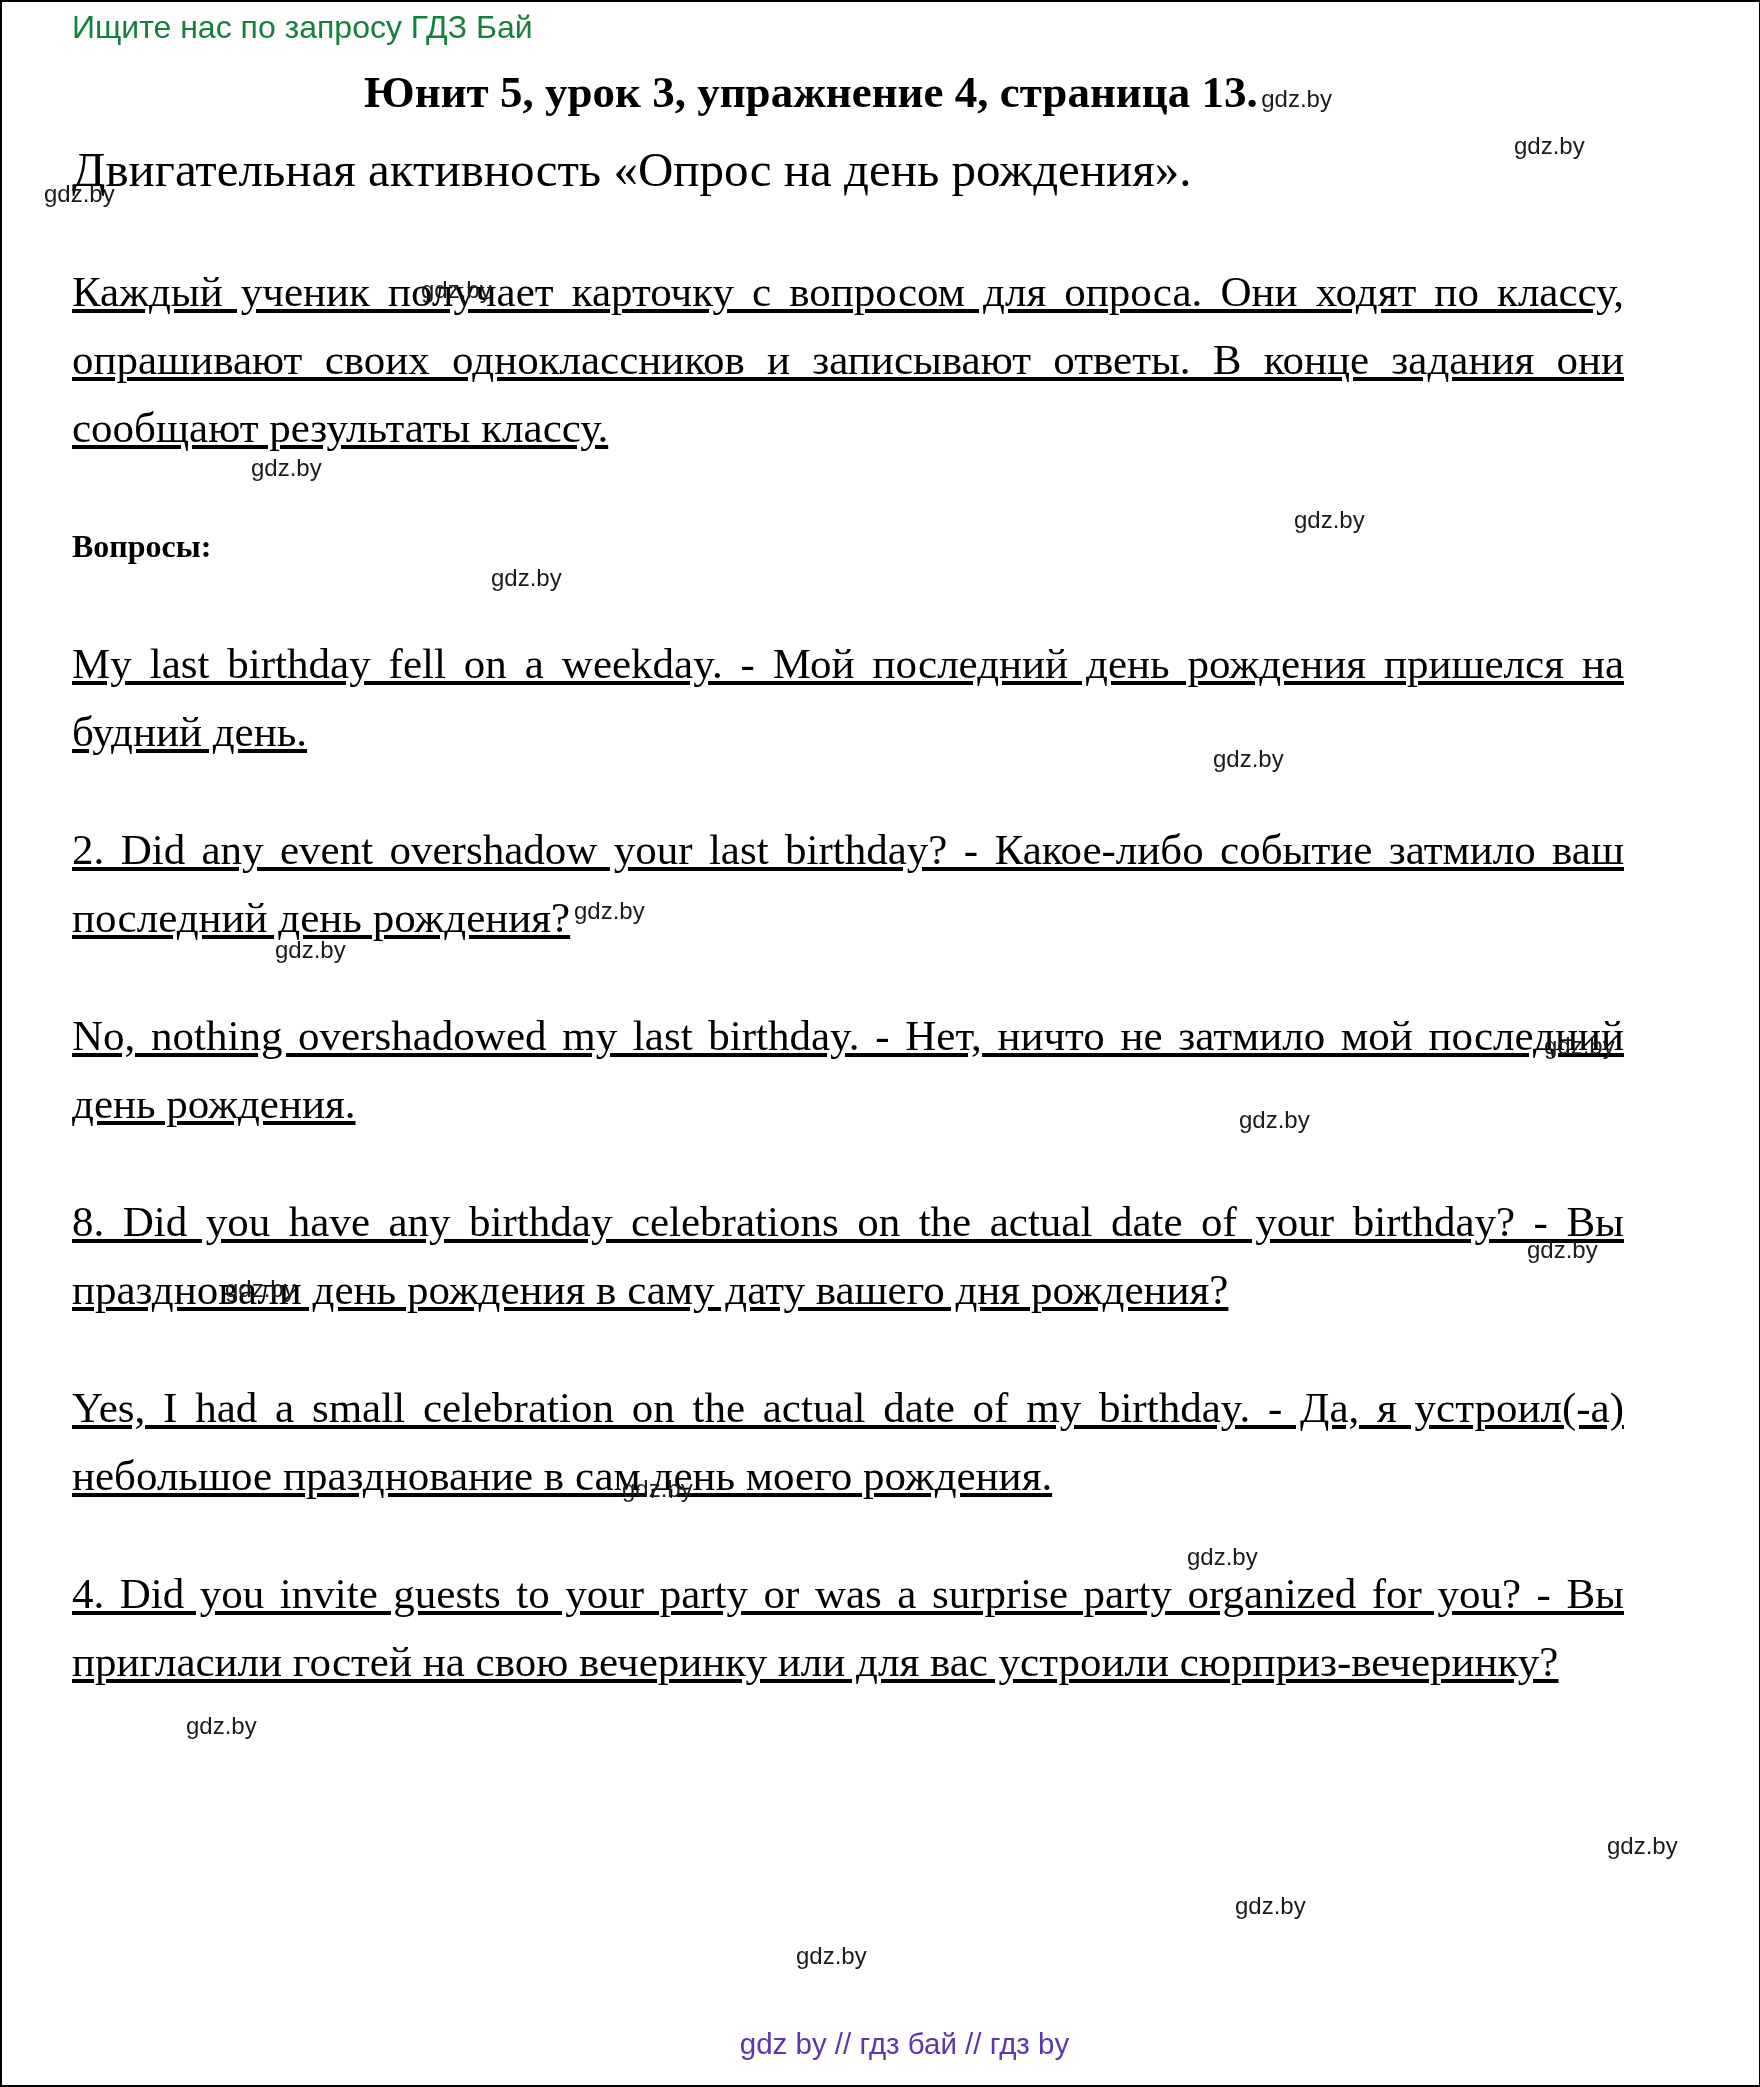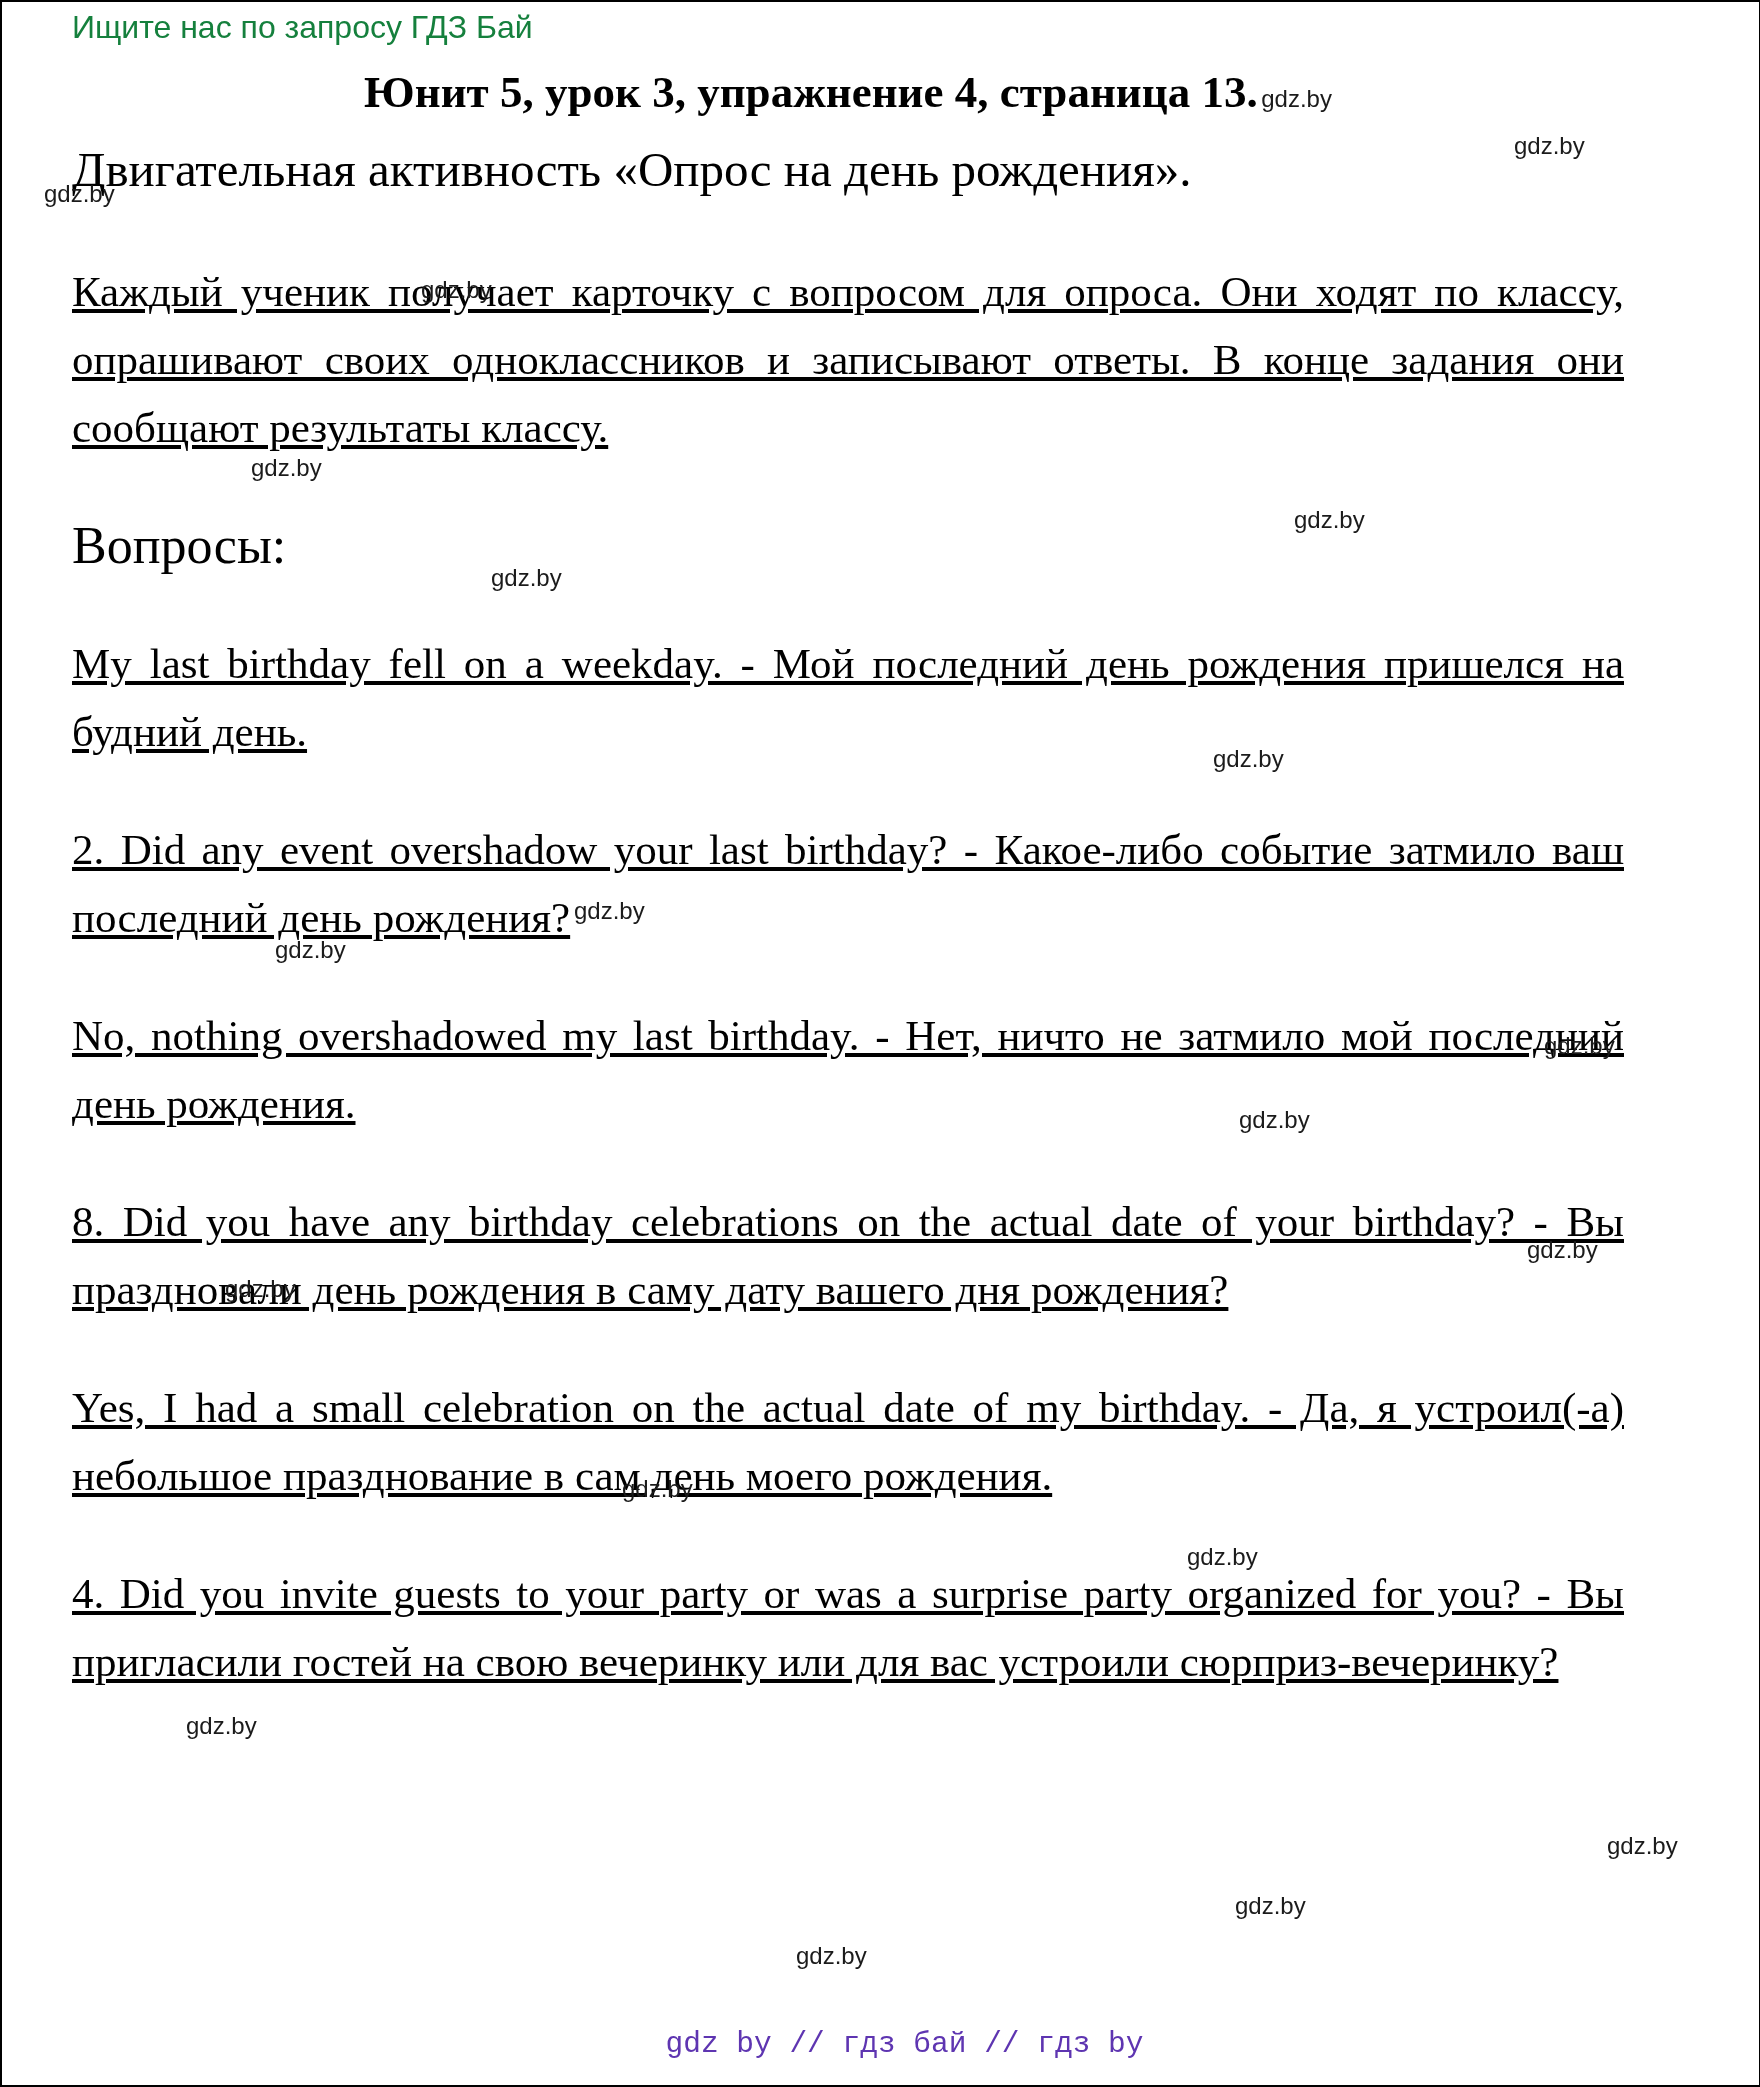--- a/index.html
+++ b/index.html
@@ -46,30 +46,31 @@
     margin:0 0 54px 0;
   }
   p.body-par{
     font-size:43px;
     line-height:68px;
     text-align:justify;
     margin:0 0 50px 0;
     text-decoration:underline;
   }
   p.label-par{
-    font-size:52px;
+    font-size:32px;
     line-height:68px;
     margin:0 0 50px 0;
+    font-weight:bold;
   }
   .footer{
     position:absolute;
     left:0;right:0;
     bottom:24px;
     text-align:center;
-    font-family:Liberation Mono, monospace;
+    font-family:Liberation Sans, sans-serif;
     font-size:29.5px;
     color:#5e35b1;
     margin-left:48px;
   }
   .wm{
     position:absolute;
     font-family:"Liberation Sans","DejaVu Sans",sans-serif;
     font-size:24px;
     color:#1b1b1b;
     white-space:nowrap;

